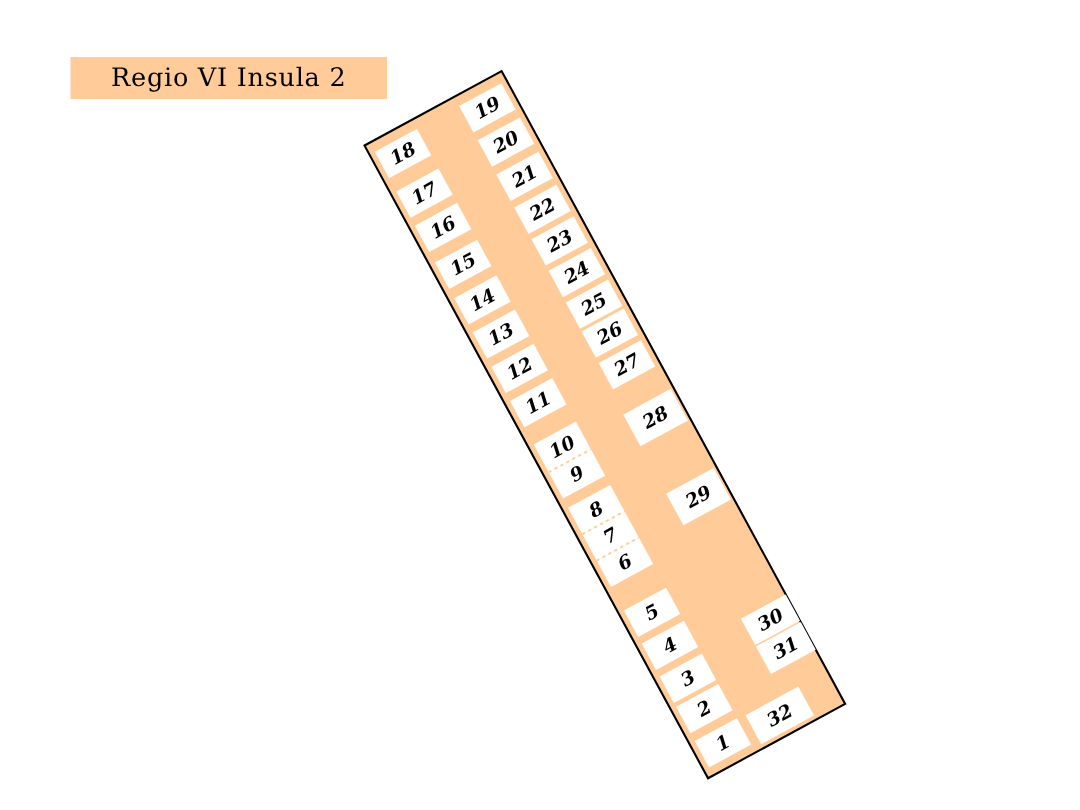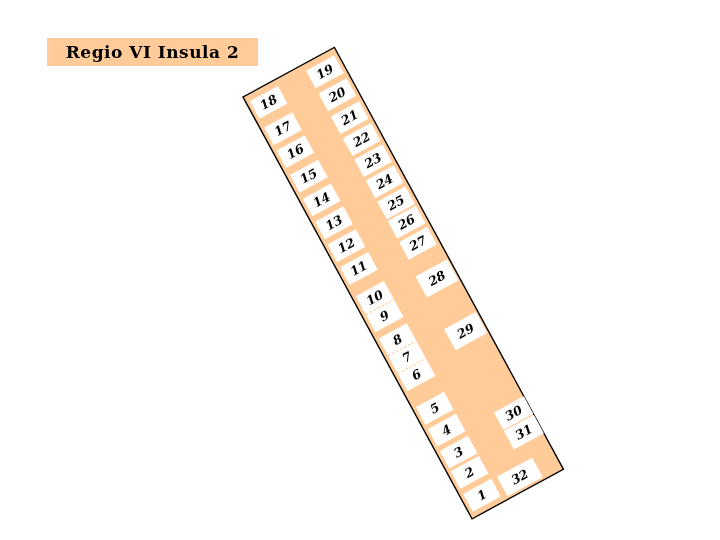--- a/index.html
+++ b/index.html
@@ -20,21 +20,21 @@
     left: 47px;
     top: 38px;
     width: 211px;
     height: 28px;
     display: flex;
     align-items: center;
     justify-content: center;
   }
   .title-box span {
     font-size: 17px;
-    font-weight: bold;
+    font-weight: normal;
     letter-spacing: 0.5px;
   }
   svg.map {
     position: absolute;
     left: 0;
     top: 0;
   }
   .plot-rect { cursor: pointer; }
   .plot-num {
     font-family: "DejaVu Serif", serif;

